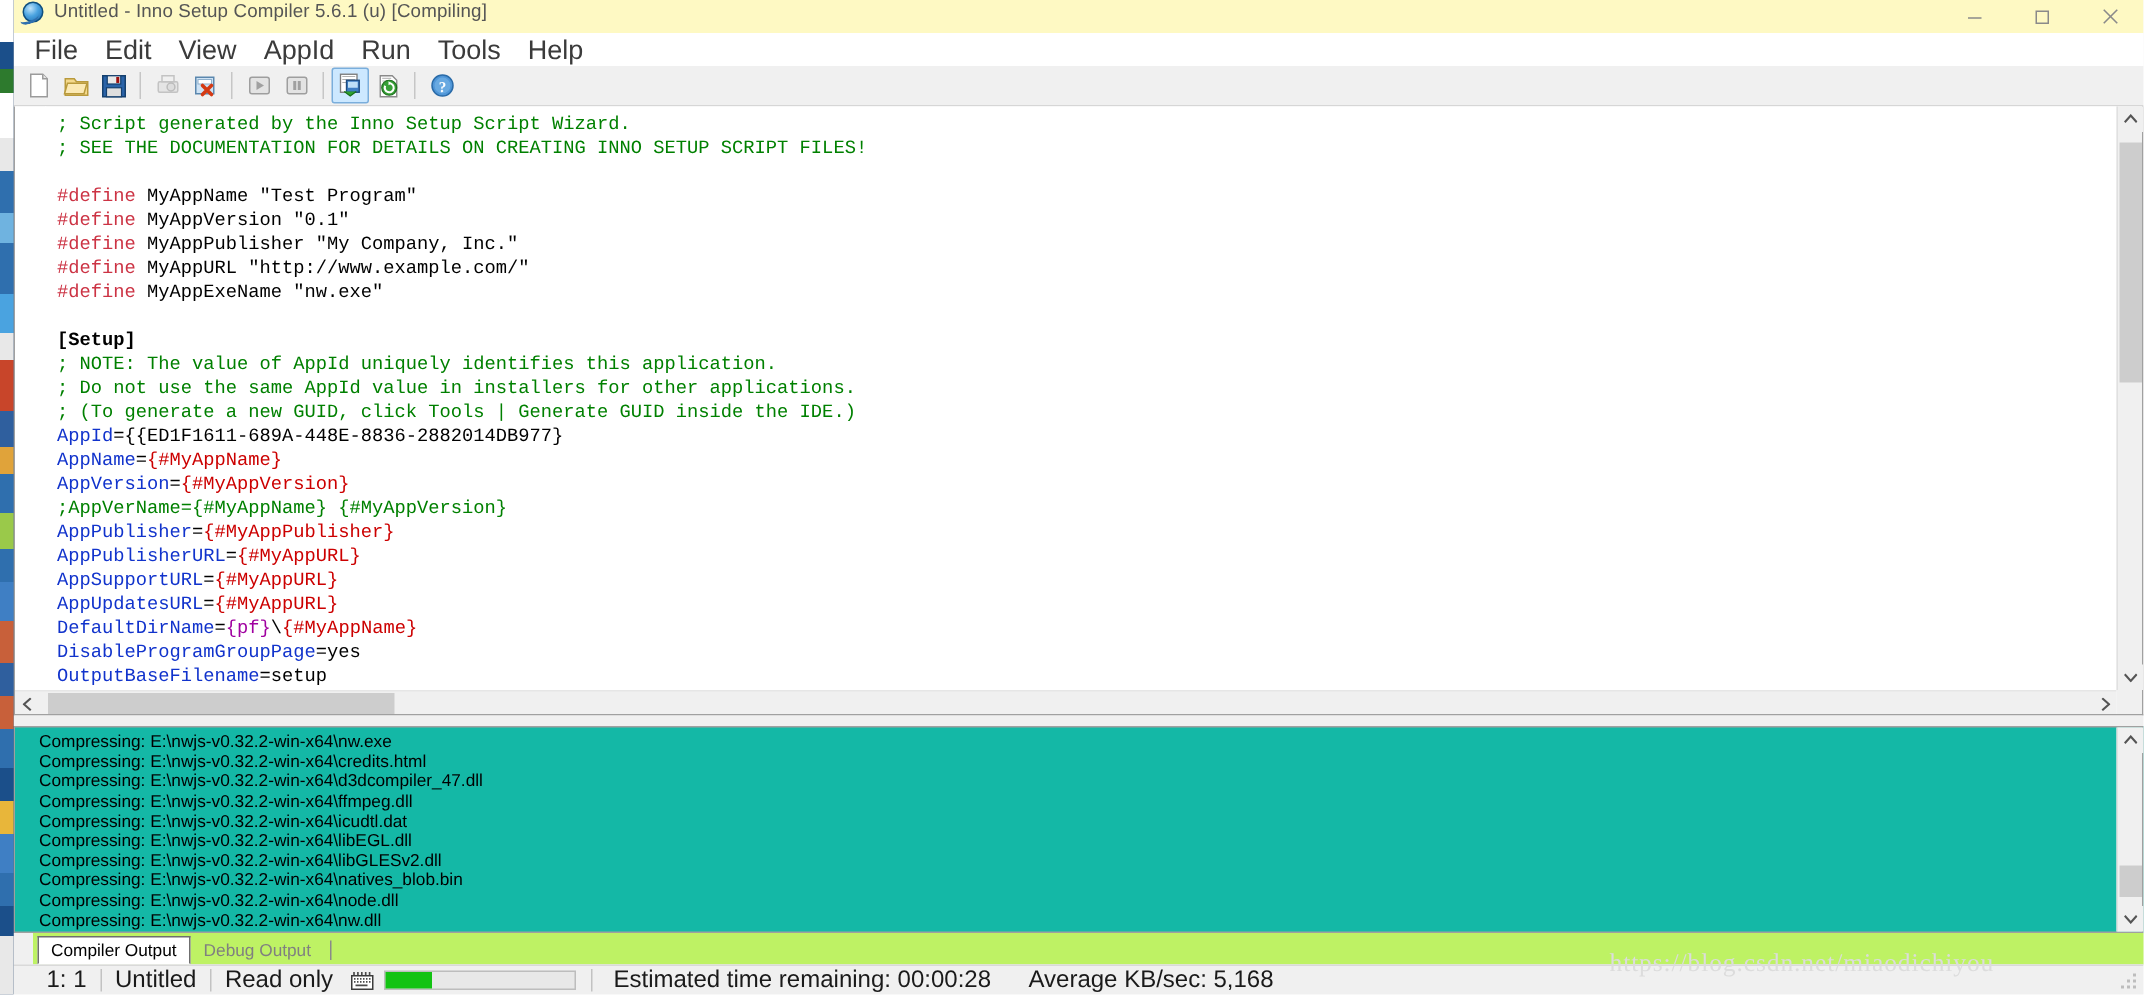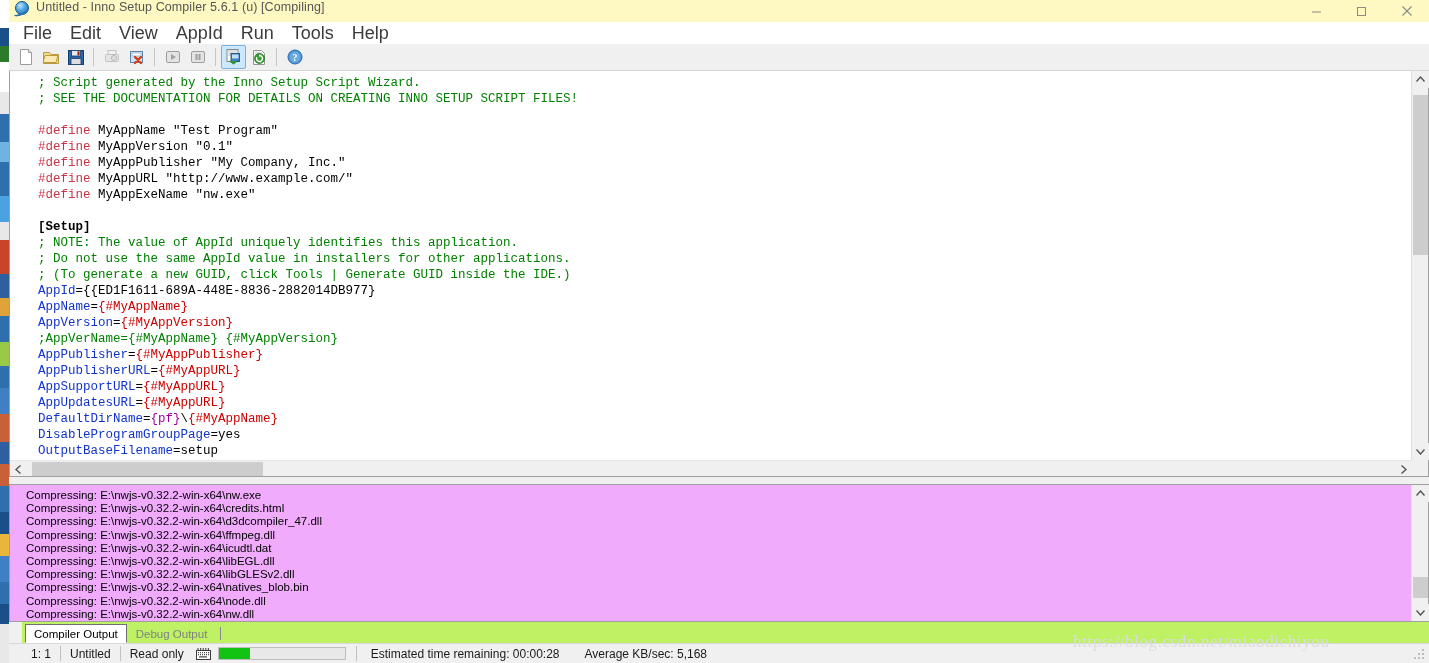--- a/index.html
+++ b/index.html
@@ -109,21 +109,21 @@
   .hscroll .arrow-l { left:0; } .hscroll .arrow-r { right:0; }
   .hscroll .thumb { position:absolute; top:1px; height:14px; background:#cdcdcd; }
   .corner-box { position:absolute; right:0; bottom:0; width:17px; height:16px; background:#f0f0f0; }
 
   
   .splitter { position:absolute; left:9px; top:477px; width:1420px; height:7px; background:#f0f0f0; }
 
   
   .output-wrap {
     position:absolute; left:9px; top:484px; width:1420px; height:138px;
-    background:#f0abfc; border:1px solid #a0a0a0;
+    background:#14b8a6; border:1px solid #a0a0a0;
   }
   .output-list {
     position:absolute; left:0; top:0; right:17px; bottom:0;
     overflow:hidden; padding:4px 0 0 16px;
     font-family:"Liberation Sans", sans-serif; font-size:11.5px; line-height:13.2px;
     color:#000000; white-space:pre;
   }
   .out-line { height:13.2px; }
 
   
@@ -138,21 +138,21 @@
   .tab.active {
     background:#ffffff; color:#000000;
     border:1px solid #6f6f6f; border-bottom-color:#ffffff;
   }
   .tab-caret { width:1px; height:13px; background:#8a8a8a; margin-left:4px; margin-bottom:3px; }
 
   
   .statusbar {
     position:absolute; left:9px; top:643px; width:1420px; height:20px;
     background:#f0f0f0; border-top:1px solid #d9d9d9;
-    display:flex; align-items:center; font-size:12px; color:#1a1a1a;
+    display:flex; align-items:center; font-size:16px; color:#1a1a1a;
   }
   .st-cell { display:flex; align-items:center; height:20px; padding:0 9px; white-space:nowrap; }
   .st-div { width:1px; height:15px; background:#c2c2c2; }
   .progress-outer {
     width:128px; height:13px; background:#e8e8e8;
     border:1px solid #bdbdbd; position:relative; margin:0 4px;
   }
   .progress-fill { position:absolute; left:0; top:0; bottom:0; background:#13c313; }
 
   

